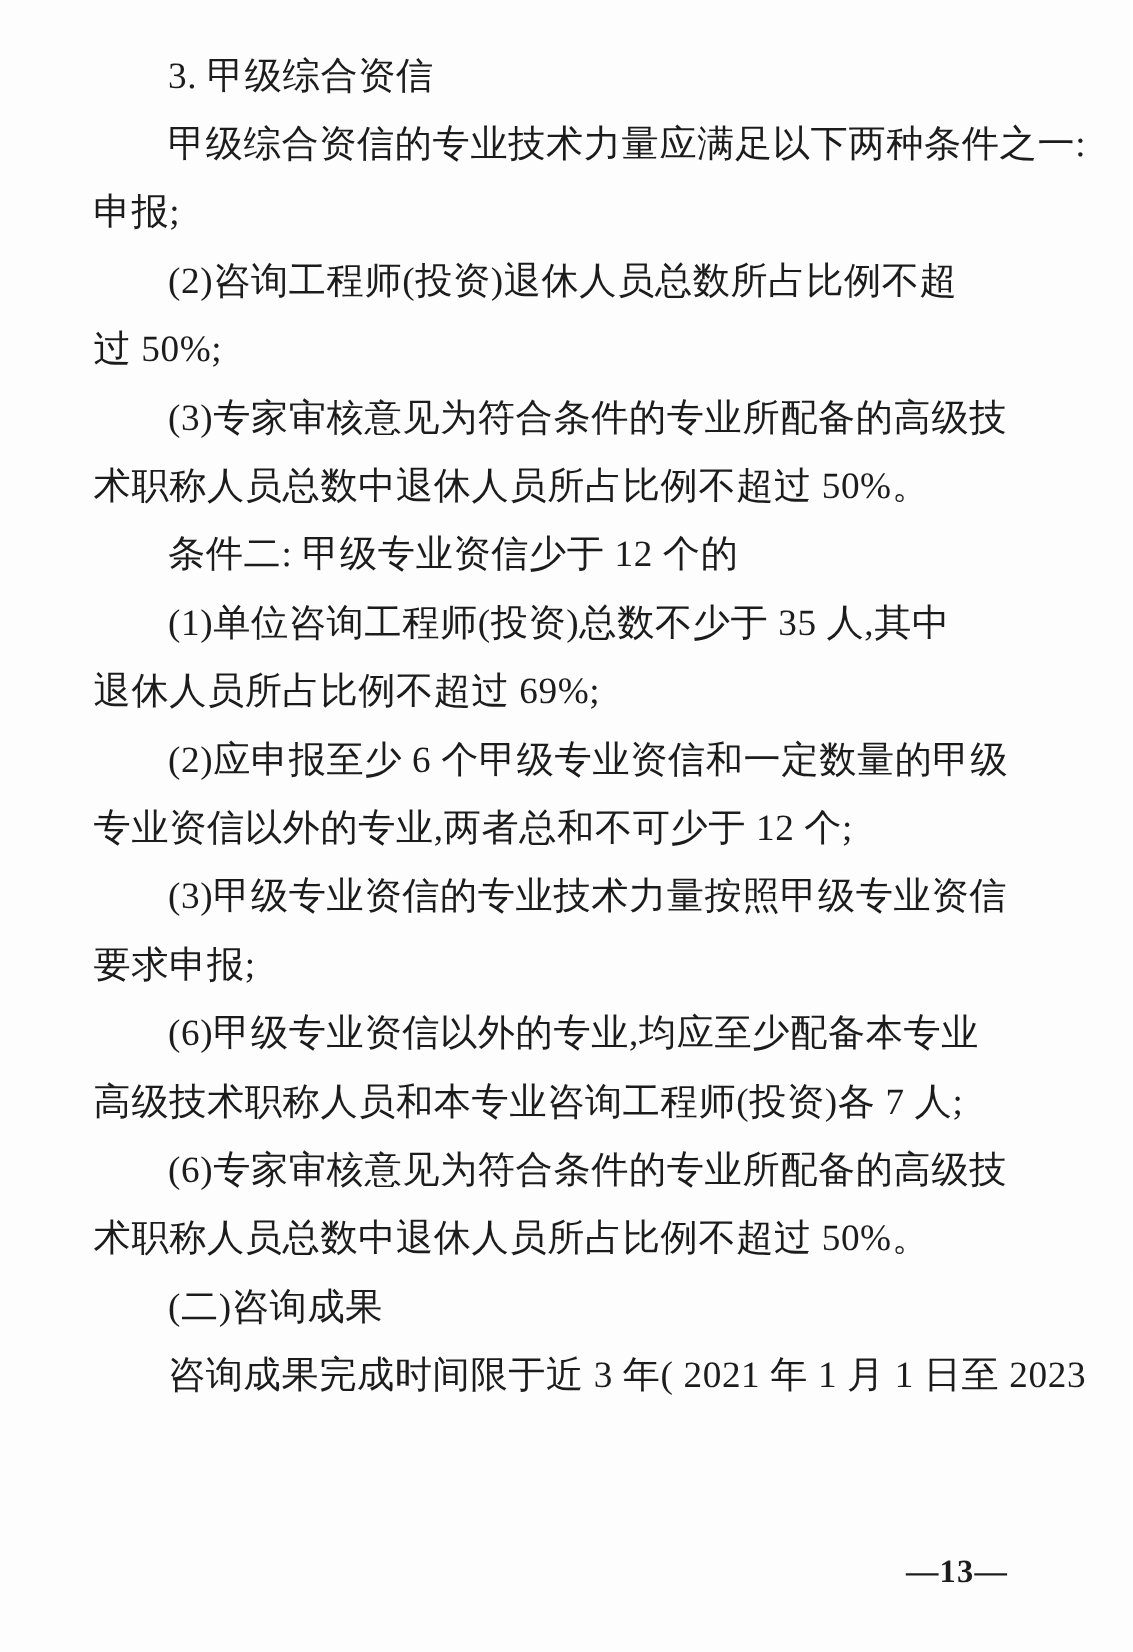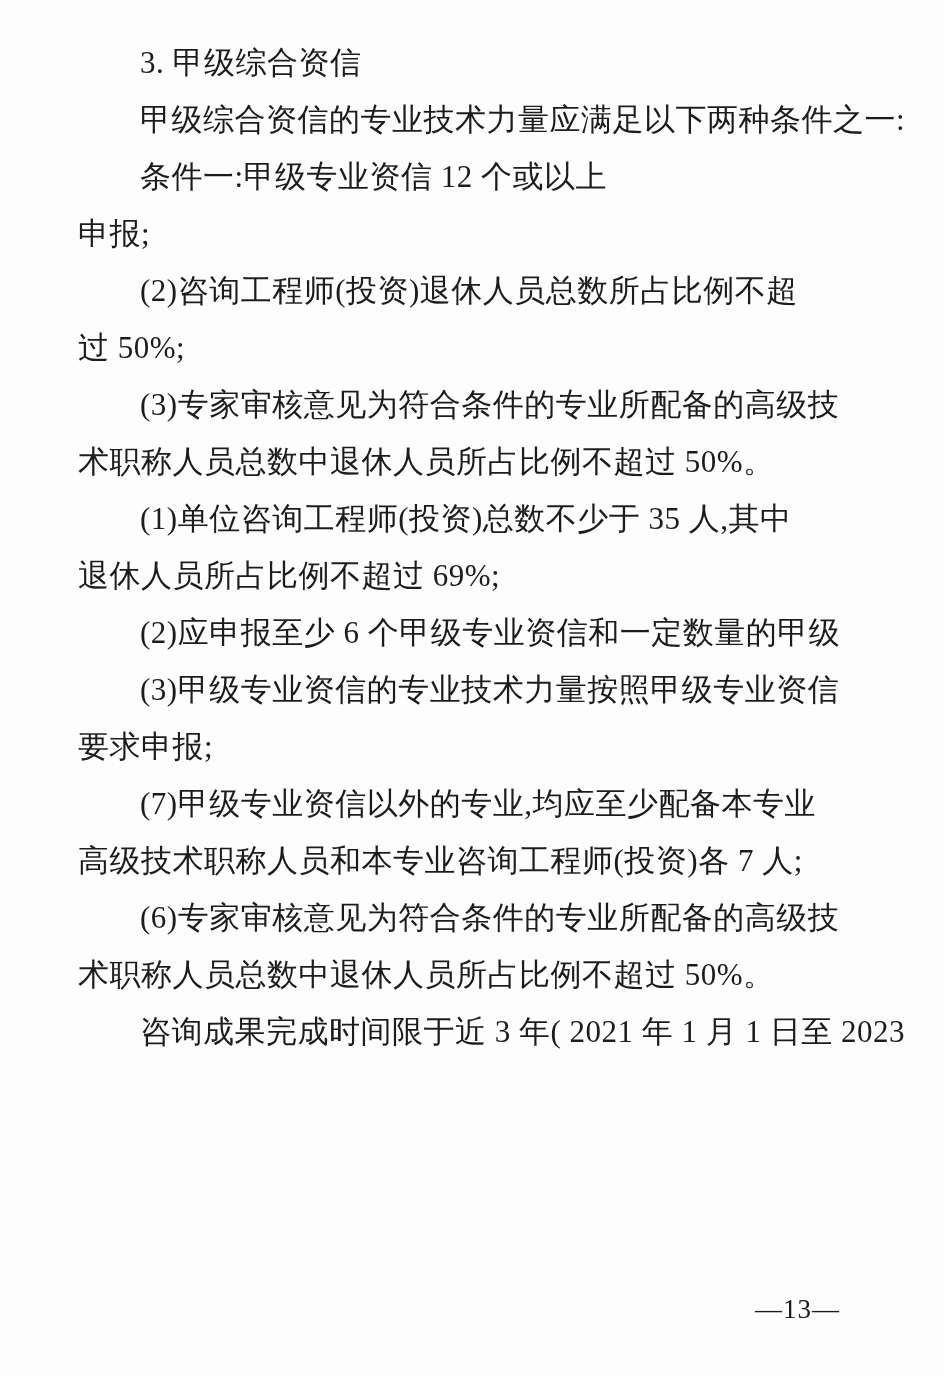--- a/index.html
+++ b/index.html
@@ -33,40 +33,43 @@
   .line.indent {
     padding-left: 62px; 
   }
   .page-number {
     position: absolute;
     right: 104px;
     bottom: 52px;
     font-size: 27px;
     letter-spacing: 1px;
     color: #1c1c1c;
+    font-weight: bold;
   }
 </style>
 </head>
 <body>
 
 <div class="page">
   <div class="content">
     <div class="line indent">3. 甲级综合资信</div>
     <div class="line indent">甲级综合资信的专业技术力量应满足以下两种条件之一:</div>
-    <div class="line indent">条件一:甲级专业资信 12 个或以上</div>
     <div class="line">申报;</div>
     <div class="line indent">(2)咨询工程师(投资)退休人员总数所占比例不超</div>
     <div class="line">过 50%;</div>
     <div class="line indent">(3)专家审核意见为符合条件的专业所配备的高级技</div>
     <div class="line">术职称人员总数中退休人员所占比例不超过 50%。</div>
+    <div class="line indent">条件二: 甲级专业资信少于 12 个的</div>
     <div class="line indent">(1)单位咨询工程师(投资)总数不少于 35 人,其中</div>
     <div class="line">退休人员所占比例不超过 69%;</div>
     <div class="line indent">(2)应申报至少 6 个甲级专业资信和一定数量的甲级</div>
+    <div class="line">专业资信以外的专业,两者总和不可少于 12 个;</div>
     <div class="line indent">(3)甲级专业资信的专业技术力量按照甲级专业资信</div>
     <div class="line">要求申报;</div>
-    <div class="line indent">(7)甲级专业资信以外的专业,均应至少配备本专业</div>
+    <div class="line indent">(6)甲级专业资信以外的专业,均应至少配备本专业</div>
     <div class="line">高级技术职称人员和本专业咨询工程师(投资)各 7 人;</div>
     <div class="line indent">(6)专家审核意见为符合条件的专业所配备的高级技</div>
     <div class="line">术职称人员总数中退休人员所占比例不超过 50%。</div>
+    <div class="line indent">(二)咨询成果</div>
     <div class="line indent">咨询成果完成时间限于近 3 年( 2021 年 1 月 1 日至 2023</div>
   </div>
   <div class="page-number">—13—</div>
 </div>
 
 </body></html>

